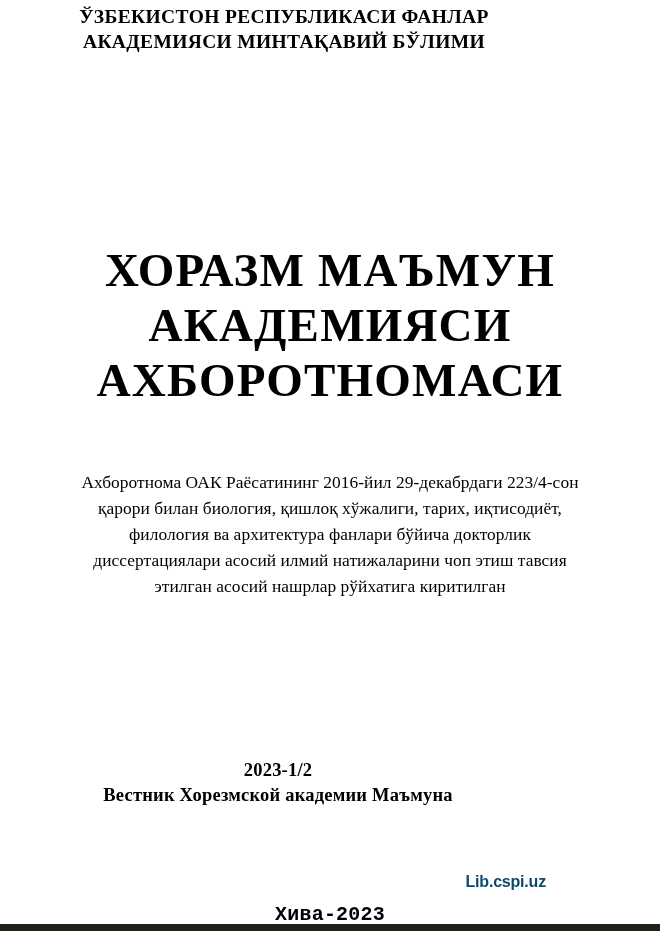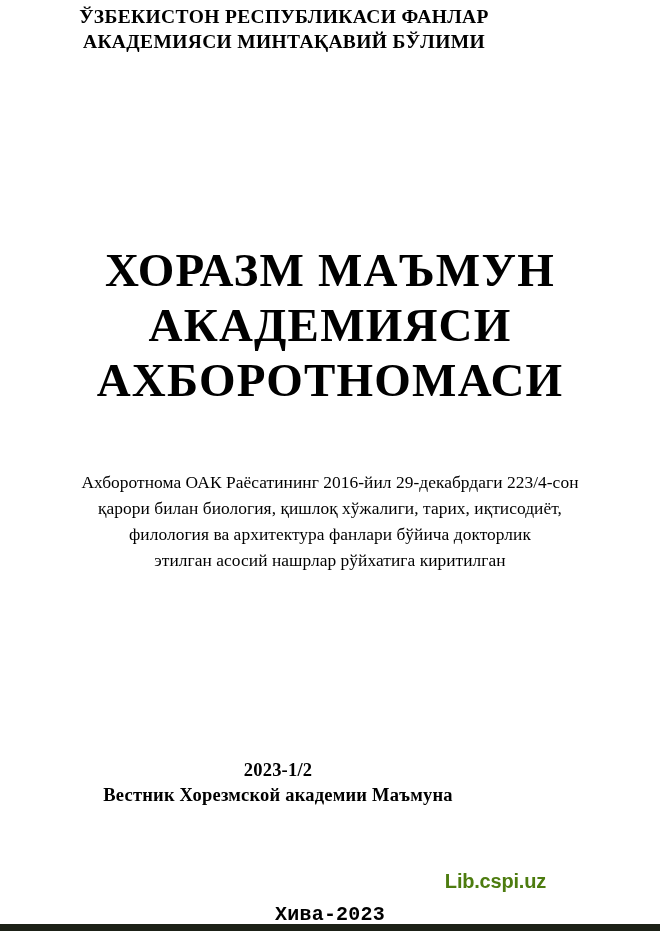--- a/index.html
+++ b/index.html
@@ -93,24 +93,24 @@
     white-space: nowrap;
   }
 
   
   .library-stamp {
     position: absolute;
     top: 872px;
     right: 114px;
     font-family: "Liberation Sans", "DejaVu Sans", sans-serif;
     font-weight: bold;
-    font-size: 20px;
+    font-size: 16px;
     line-height: 19px;
     letter-spacing: -0.2px;
-    color: #4d7c0f;
+    color: #0c4a6e;
     white-space: nowrap;
   }
 
   
   .imprint {
     position: absolute;
     top: 903px;
     left: 0;
     width: 660px;
     text-align: center;
@@ -147,20 +147,21 @@
   <div class="journal-title">
     <div class="journal-title-line">ХОРАЗМ МАЪМУН</div>
     <div class="journal-title-line">АКАДЕМИЯСИ</div>
     <div class="journal-title-line">АХБОРОТНОМАСИ</div>
   </div>
 
   <div class="accreditation">
     <div class="accreditation-line">Ахборотнома ОАК Раёсатининг 2016-йил 29-декабрдаги 223/4-сон</div>
     <div class="accreditation-line">қарори билан биология, қишлоқ хўжалиги, тарих, иқтисодиёт,</div>
     <div class="accreditation-line">филология ва архитектура фанлари бўйича докторлик</div>
+    <div class="accreditation-line">диссертациялари асосий илмий натижаларини чоп этиш тавсия</div>
     <div class="accreditation-line">этилган асосий нашрлар рўйхатига киритилган</div>
   </div>
 
   <div class="issue-block">
     <div class="issue-line">2023-1/2</div>
     <div class="issue-line">Вестник Хорезмской академии Маъмуна</div>
   </div>
 
   <div class="library-stamp">Lib.cspi.uz</div>
 

